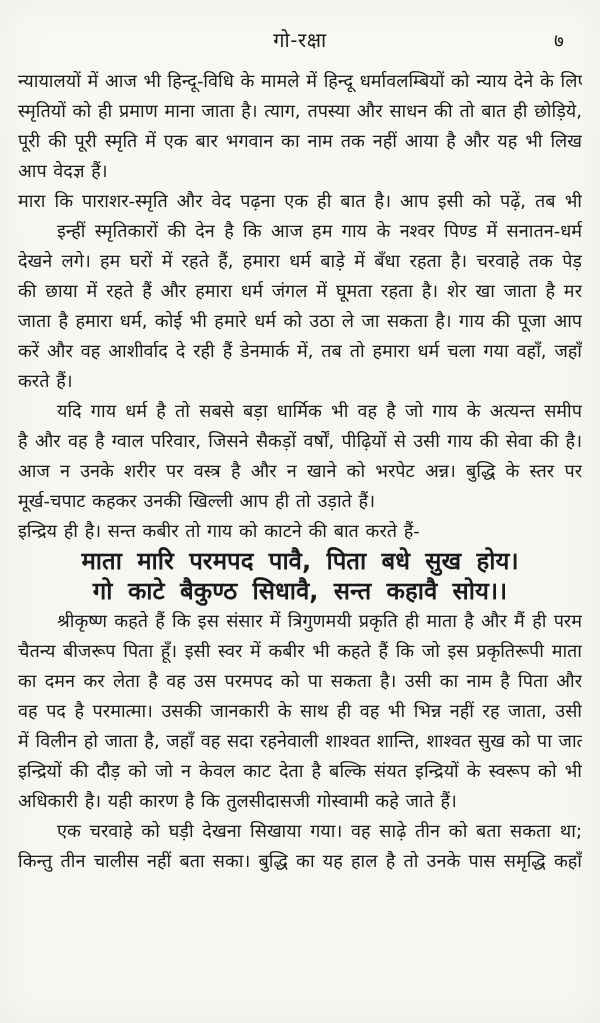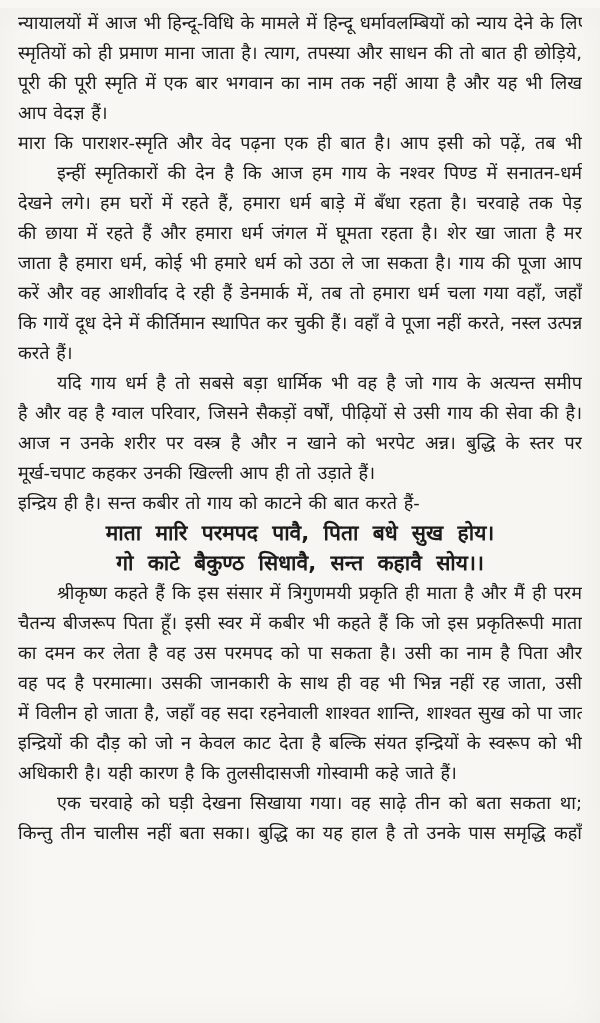--- a/index.html
+++ b/index.html
@@ -61,43 +61,46 @@
     text-align-last: left;
   }
   .ln.indent {
     padding-left: 39px;
   }
   .ln.verse {
     text-align: center;
     text-align-last: center;
     font-weight: bold;
     word-spacing: 7px;
-    font-size: 21px;
+    font-size: 24px;
   }
 </style>
 </head>
 <body>
 
 <div class="page">
 
+  <div class="hdr">
+    <div class="title">गो-रक्षा</div>
+    <div class="pagenum">७</div>
+  </div>
 
   <main>
 
     <div class="ln">न्यायालयों में आज भी हिन्दू-विधि के मामले में हिन्दू धर्मावलम्बियों को न्याय देने के लिए</div>
     <div class="ln">स्मृतियों को ही प्रमाण माना जाता है। त्याग, तपस्या और साधन की तो बात ही छोड़िये,</div>
     <div class="ln">पूरी की पूरी स्मृति में एक बार भगवान का नाम तक नहीं आया है और यह भी लिख</div>
     <div class="ln last">आप वेदज्ञ हैं।</div>
     <div class="ln">मारा कि पाराशर-स्मृति और वेद पढ़ना एक ही बात है। आप इसी को पढ़ें, तब भी</div>
 
     <div class="ln indent">इन्हीं स्मृतिकारों की देन है कि आज हम गाय के नश्वर पिण्ड में सनातन-धर्म</div>
     <div class="ln">देखने लगे। हम घरों में रहते हैं, हमारा धर्म बाड़े में बँधा रहता है। चरवाहे तक पेड़</div>
     <div class="ln">की छाया में रहते हैं और हमारा धर्म जंगल में घूमता रहता है। शेर खा जाता है मर</div>
     <div class="ln">जाता है हमारा धर्म, कोई भी हमारे धर्म को उठा ले जा सकता है। गाय की पूजा आप</div>
     <div class="ln">करें और वह आशीर्वाद दे रही हैं डेनमार्क में, तब तो हमारा धर्म चला गया वहाँ, जहाँ</div>
-    <div class="ln">कि गायें दूध देने में कीर्तिमान स्थापित कर चुकी हैं। वहाँ वे पूजा नहीं करते, नस्ल उत्पन्न</div>
     <div class="ln last">करते हैं।</div>
 
     <div class="ln indent">यदि गाय धर्म है तो सबसे बड़ा धार्मिक भी वह है जो गाय के अत्यन्त समीप</div>
     <div class="ln">है और वह है ग्वाल परिवार, जिसने सैकड़ों वर्षों, पीढ़ियों से उसी गाय की सेवा की है।</div>
     <div class="ln">आज न उनके शरीर पर वस्त्र है और न खाने को भरपेट अन्न। बुद्धि के स्तर पर</div>
     <div class="ln last">मूर्ख-चपाट कहकर उनकी खिल्ली आप ही तो उड़ाते हैं।</div>
 
     <div class="ln last">इन्द्रिय ही है। सन्त कबीर तो गाय को काटने की बात करते हैं-</div>
 
     <div class="ln verse">माता मारि परमपद पावै, पिता बधे सुख होय।</div>

